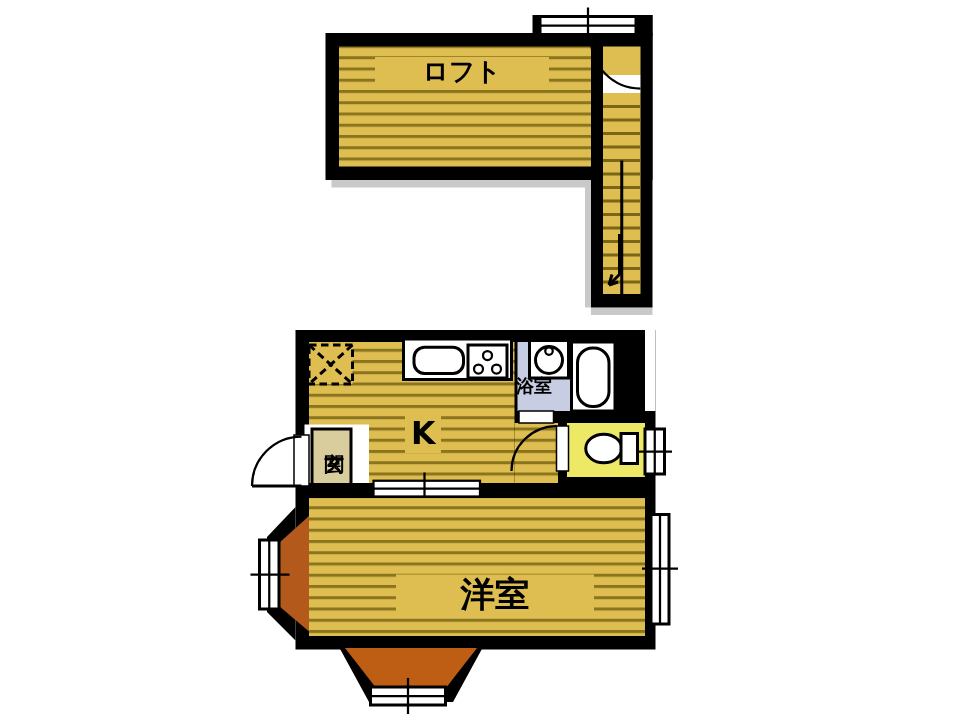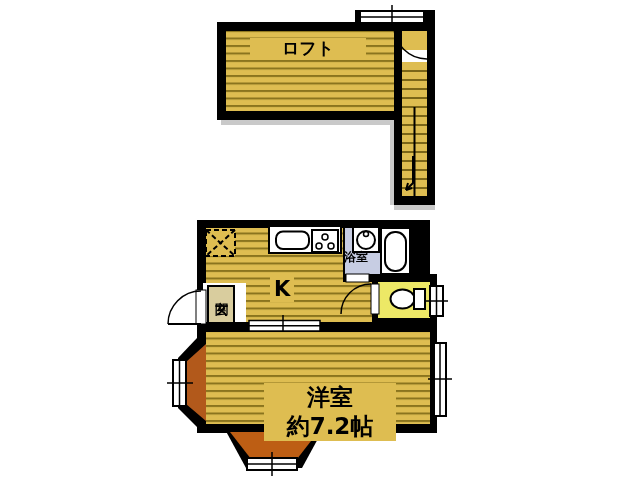--- a/index.html
+++ b/index.html
@@ -169,16 +169,15 @@
 </div>
 
 <div class="label plate" style="left:270px;top:276px;font-size:21px;padding:0 4px;">K</div>
 
 <div class="label" style="left:344px;top:250px;font-size:12px;">浴室</div>
 
 <div class="label vert" style="left:213px;top:291px;font-size:13px;">玄関</div>
 
 <div class="label plate" style="left:264px;top:363px;width:132px;font-size:23px;margin-top:20px;">
   <div>洋室</div>
-  <div>約7.2帖</div>
 </div>
 
 </div>
 
 </body></html>

